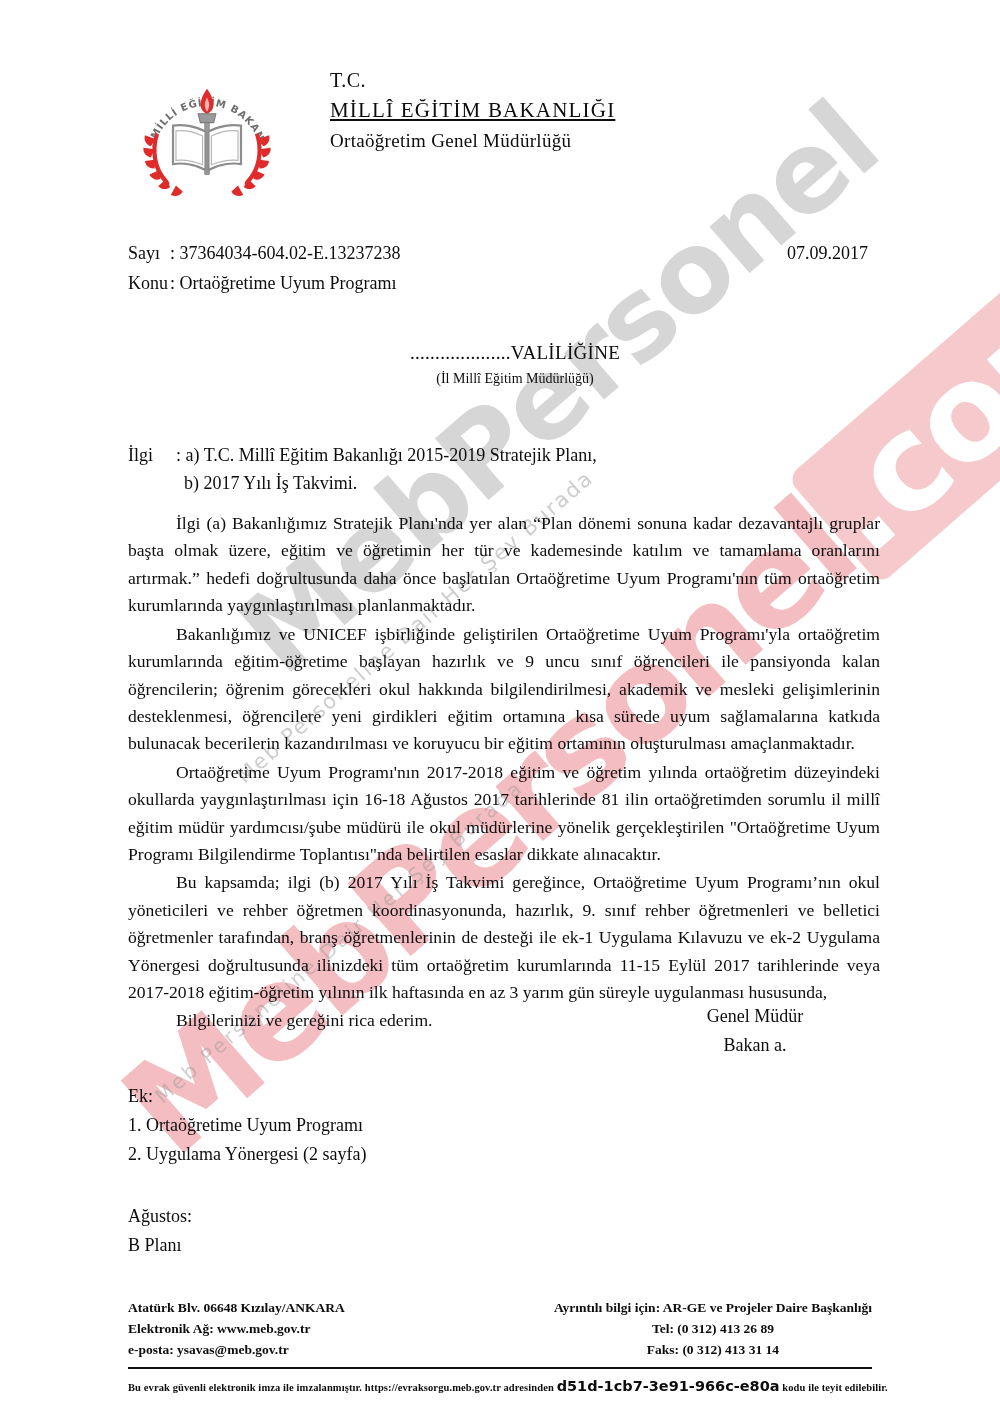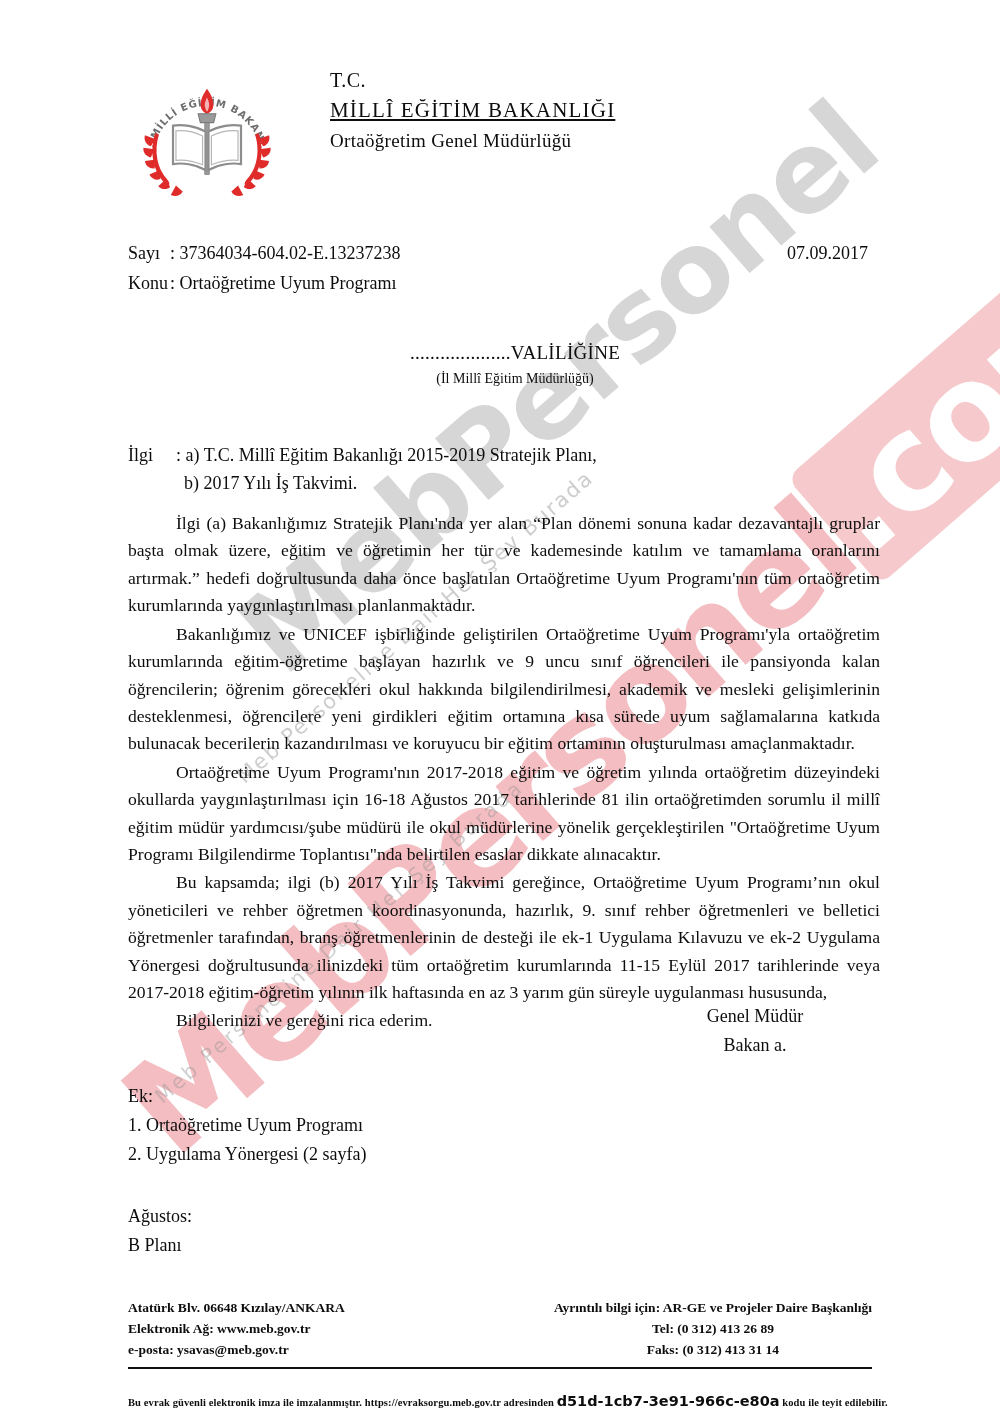--- a/index.html
+++ b/index.html
@@ -229,21 +229,21 @@
     display: flex;
     justify-content: space-between;
   }
   .footer-left  { text-align: left; }
   .footer-right { text-align: center; }
   .footer-rule {
     margin-top: 6px;
     border-top: 2px solid #111;
   }
   .verify {
-    margin-top: 22px;
+    margin-top: 7px;
     text-align: left;
     font-size: 10.5px;
     line-height: 1.4;
     letter-spacing: 0.1px;
     white-space: nowrap;
   }
   .verify .code {
     font-family: "DejaVu Sans", sans-serif;
     font-size: 14.5px;
     letter-spacing: 0;

